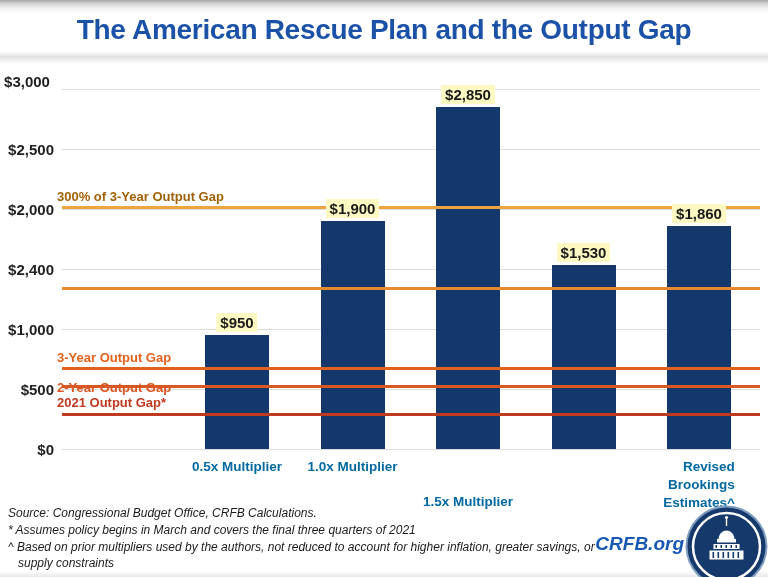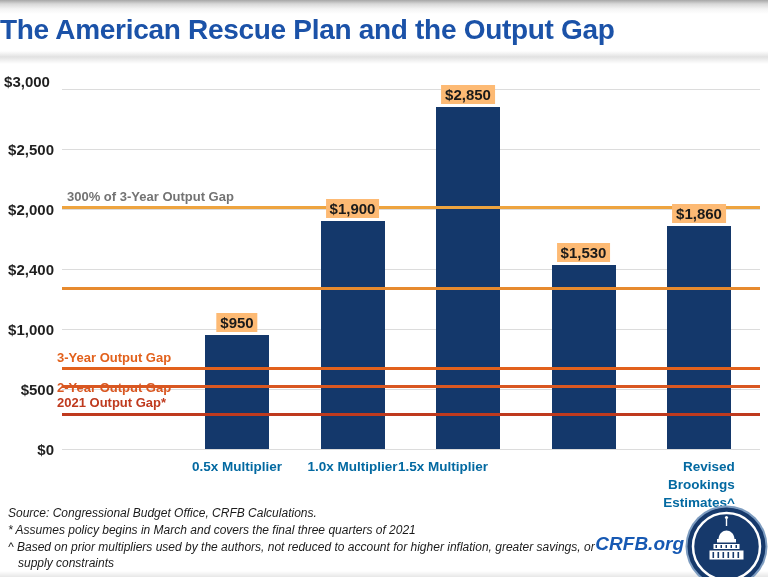--- a/index.html
+++ b/index.html
@@ -14,33 +14,33 @@
   }
   .title-divider{
     position:absolute;left:0;top:51px;width:768px;height:13px;z-index:0;
     background:linear-gradient(180deg,rgba(226,226,226,0) 0%,#e2e2e2 45%,rgba(255,255,255,0) 100%);
   }
   .bottom-band{
     position:absolute;left:0;bottom:0;width:768px;height:6px;z-index:0;
     background:linear-gradient(180deg,rgba(255,255,255,0),#e7e7e7);
   }
   .chart-title{
-    position:absolute;left:0;top:14px;width:768px;text-align:left;z-index:7;
+    position:absolute;left:0;top:14px;width:768px;text-align:center;z-index:7;
     font-size:28px;font-weight:bold;color:#1b52a8;letter-spacing:-0.3px;
   }
   #chart{position:absolute;left:0;top:0;width:768px;height:577px;z-index:1;}
   .gridline{position:absolute;left:62px;width:698px;height:1px;background:#dcdcdc;z-index:1;}
   .ytick{
     position:absolute;left:0;width:54px;text-align:right;transform:translateY(-50%);
     font-size:15px;font-weight:bold;color:#1f1f1f;z-index:2;white-space:nowrap;
   }
   .bar{position:absolute;width:64px;z-index:2;}
   .vlabel{
     position:absolute;transform:translateX(-50%);z-index:5;white-space:nowrap;
-    font-size:15px;font-weight:bold;color:#1a1a1a;background:#fdba74;
+    font-size:15px;font-weight:bold;color:#1a1a1a;background:#fef9c3;
     padding:0 4px;line-height:19px;
   }
   .refline{position:absolute;left:62px;width:698px;height:3px;z-index:4;}
   .refline-label{
     position:absolute;left:57px;z-index:4;white-space:nowrap;
     font-size:13px;font-weight:bold;line-height:16px;
   }
   .xlabel{
     position:absolute;top:458px;transform:translateX(-50%);text-align:right;z-index:2;
     font-size:13.5px;font-weight:bold;color:#0369a1;line-height:18px;white-space:pre-line;
@@ -82,29 +82,29 @@
     <div class="gridline" style="top: 88.5px;"></div>
     <div class="ytick" style="top: 81px; text-align: center;">$3,000</div>
     <div class="bar" style="left: 205px; top: 335px; height: 114px; background: rgb(20, 56, 107);"></div>
     <div class="vlabel" style="left: 237px; top: 313px;">$950</div>
     <div class="xlabel" style="left: 237px;">0.5x Multiplier</div>
     <div class="bar" style="left: 320.5px; top: 221px; height: 228px; background: rgb(20, 56, 107);"></div>
     <div class="vlabel" style="left: 352.5px; top: 199px;">$1,900</div>
     <div class="xlabel" style="left: 352.5px;">1.0x Multiplier</div>
     <div class="bar" style="left: 436px; top: 107px; height: 342px; background: rgb(20, 56, 107);"></div>
     <div class="vlabel" style="left: 468px; top: 85px;">$2,850</div>
-    <div class="xlabel" style="left: 443px;">1.5x Multiplier</div>
+    <div class="xlabel" style="left: 468px; margin-top: 35px;">1.5x Multiplier</div>
     <div class="bar" style="left: 551.5px; top: 265.4px; height: 183.6px; background: rgb(20, 56, 107);"></div>
     <div class="vlabel" style="left: 583.5px; top: 243.4px;">$1,530</div>
     <div class="bar" style="left: 667px; top: 225.8px; height: 223.2px; background: rgb(20, 56, 107);"></div>
     <div class="vlabel" style="left: 699px; top: 203.8px;">$1,860</div>
     <div class="xlabel" style="left: 699px;">Revised Brookings
 Estimates^</div>
     <div class="refline" style="top: 206.3px; background: rgb(238, 164, 63);"></div>
-    <div class="refline-label" style="color: #737373; top: 188.8px; margin-left: 10px;">300% of 3-Year Output Gap</div>
+    <div class="refline-label" style="color: #a16207; top: 188.8px;">300% of 3-Year Output Gap</div>
     <div class="refline" style="top: 286.7px; background: rgb(231, 138, 46);"></div>
     <div class="refline" style="top: 367.1px; background: rgb(226, 97, 28);"></div>
     <div class="refline-label" style="color: rgb(226, 97, 28); top: 349.6px; text-align: center;">3-Year Output Gap</div>
     <div class="refline" style="top: 385.1px; background: rgb(217, 87, 33);"></div>
     <div class="refline-label" style="color: rgb(217, 87, 33); top: 367.6px; margin-top: 12px;">2-Year Output Gap</div>
     <div class="refline" style="top: 412.7px; background: rgb(191, 58, 30);"></div>
     <div class="refline-label" style="color: rgb(191, 58, 30); top: 395.2px;">2021 Output Gap*</div>
   </div>
 
 <div class="footer">

